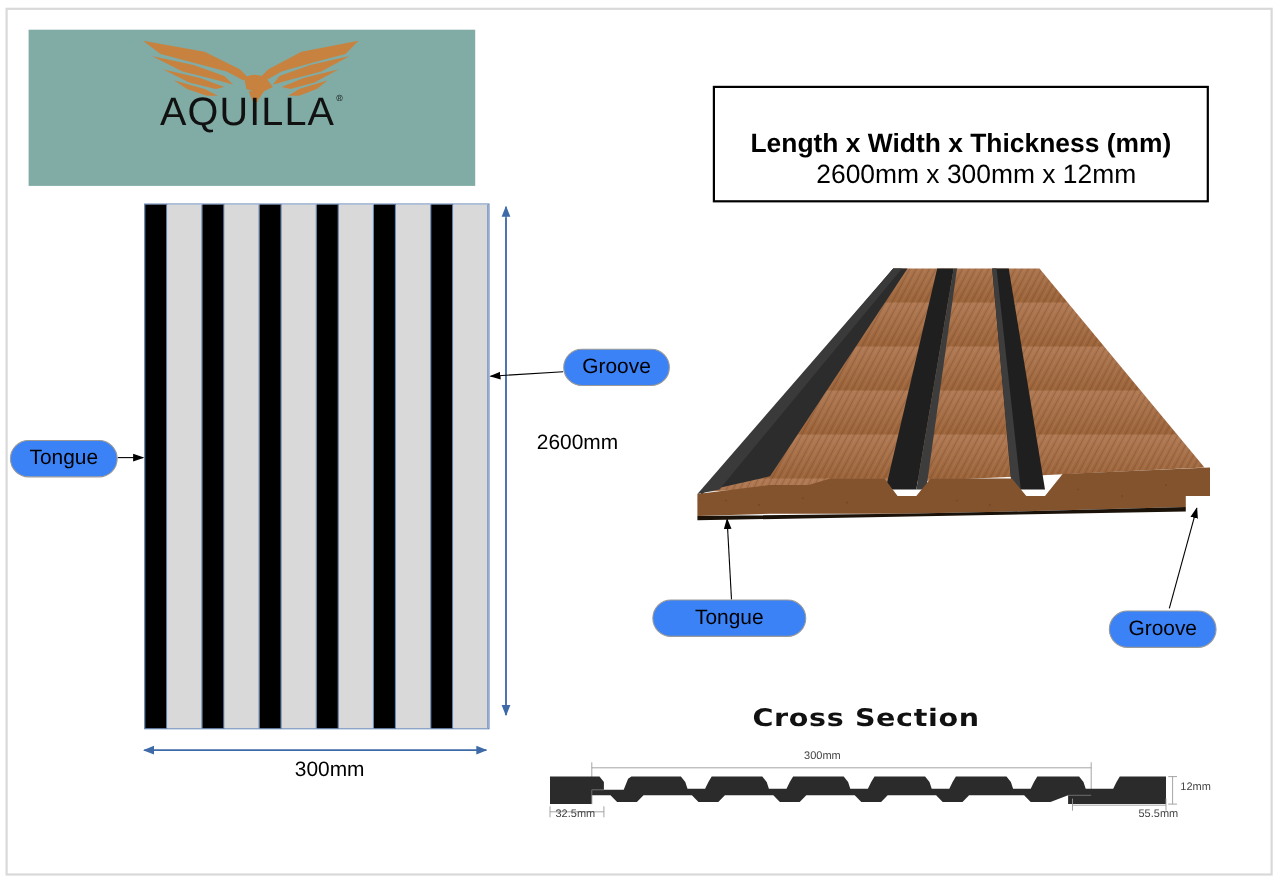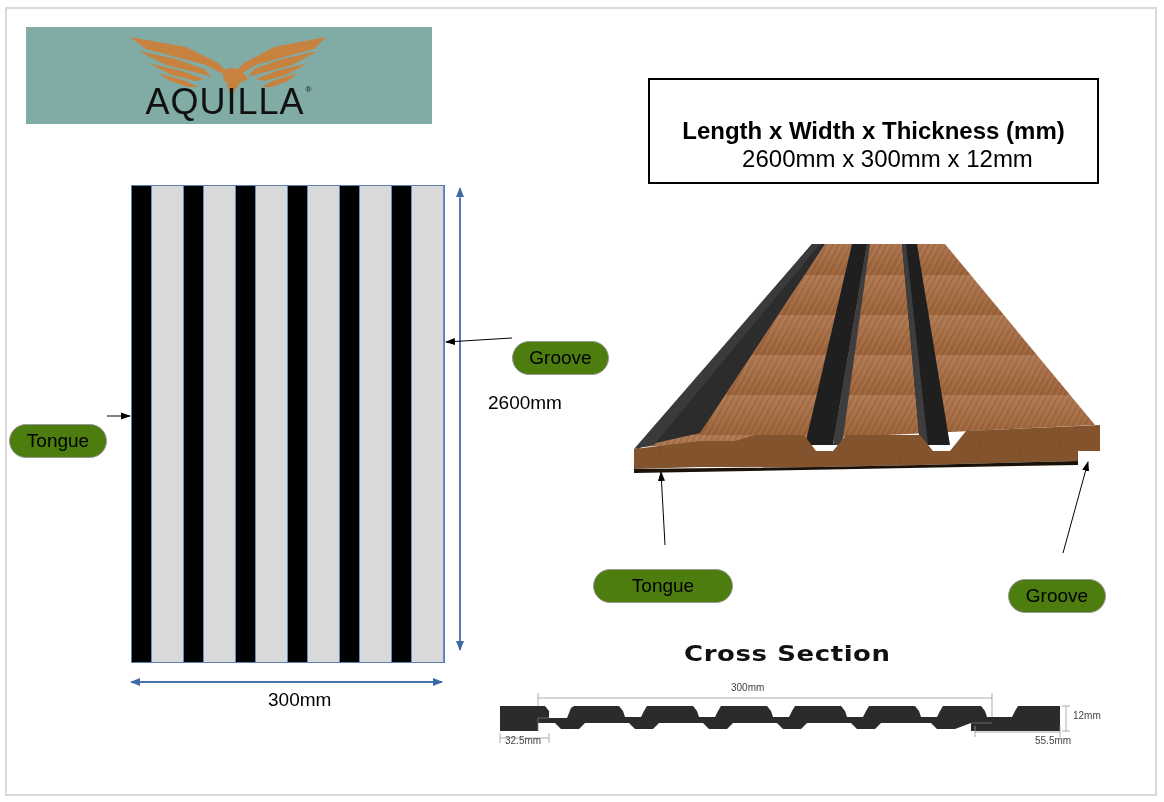--- a/index.html
+++ b/index.html
@@ -1,36 +1,36 @@
 <!DOCTYPE html>
 <html><head>
 <meta charset="utf-8">
 <style>
   * { box-sizing: border-box; margin: 0; padding: 0; }
   html, body { width: 1164px; height: 802px; background: #ffffff; overflow: hidden; }
   body { position: relative; font-family: "Liberation Sans", sans-serif; color: #000; }
   .frame { position: absolute; left: 5px; top: 7px; width: 1152px; height: 789px; border: 2px solid #d9d9d9; }
   .abs { position: absolute; }
 
-  .logo { left: 26px; top: 27px; width: 406px; height: 97px; background: #80aca5; }
+  .logo { left: 26px; top: 27px; width: 406px; height: 142px; background: #80aca5; }
   .logo svg { position: absolute; left: 0; top: 0; }
   .brand { position: absolute; left: 0; width: 100%; top: 54px; text-align: center; font-size: 36px; letter-spacing: 1px; font-weight: 400; color: #111; }
   .brand sup { font-size: 8px; vertical-align: top; position: relative; top: 4px; margin-left: 1px; }
   .tagline { position: absolute; left: 0; width: 100%; top: 97px; text-align: center; font-size: 13.5px; font-weight: 700; letter-spacing: 4.2px; color: #111; }
 
   .spec-box { left: 648px; top: 78px; width: 451px; height: 106px; border: 2px solid #000; text-align: center; }
   .spec-title { margin-top: 37px; font-size: 24px; font-weight: 700; }
   .spec-value { font-size: 24px; margin-top: 0px; padding-left: 28px; }
 
   .panel-front { left: 131px; top: 185px; width: 314px; height: 478px; display: flex; border: 1px solid #5b7fb5; }
   .strip { height: 100%; border-right: 1px solid #6a8bbf; }
   .strip.dark { background: #000; width: 20px; }
   .strip.light { background: #d9d9d9; width: 32px; }
 
-  .pill { background: #4d7c0f; border: 1px solid #999; border-radius: 18px; font-size: 19px; text-align: center; line-height: 32px; height: 34px; margin-top: 24px; }
+  .pill { background: #3b82f6; border: 1px solid #999; border-radius: 18px; font-size: 19px; text-align: center; line-height: 32px; height: 34px; }
   .dim-label { font-size: 19px; }
   .cross-title { left: 684px; top: 641px; font-family: "DejaVu Sans", sans-serif; font-size: 22px; font-weight: 700; letter-spacing: 0.5px; transform: scaleX(1.18); transform-origin: left; color: #111; }
   .cs-label { font-size: 10px; color: #444; }
 </style>
 </head>
 <body>
 
 <div class="frame"></div>
 
 <div class="abs logo">

